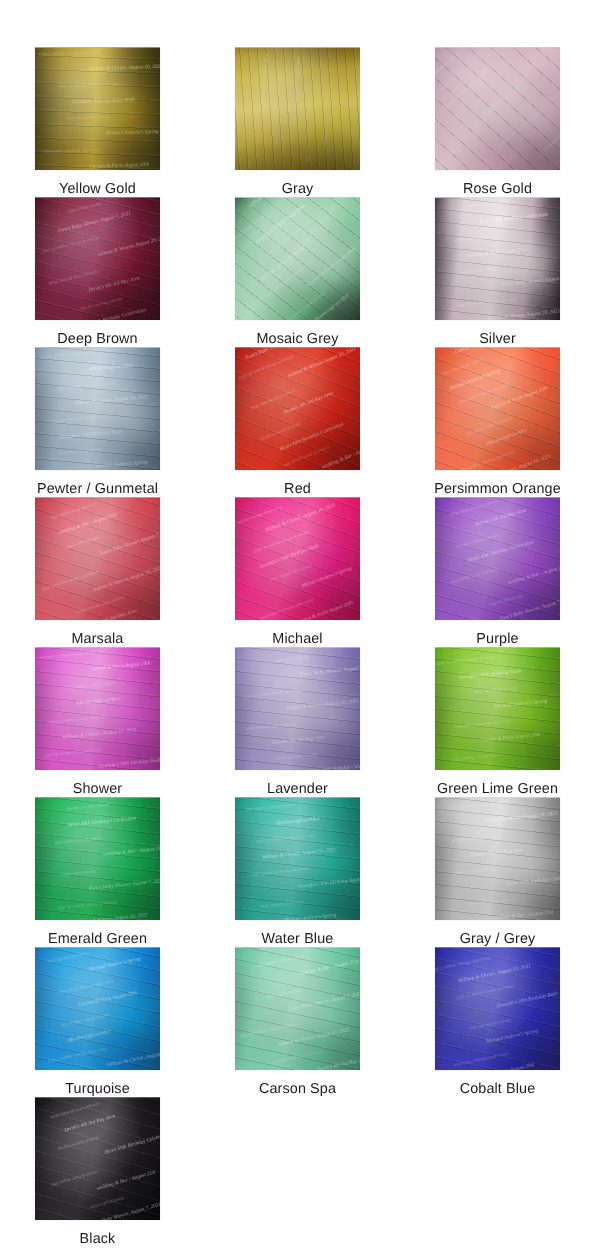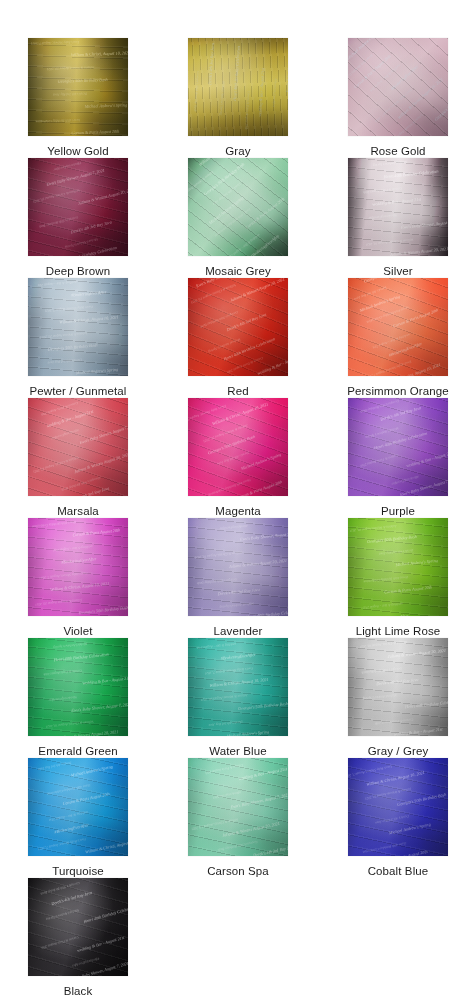--- a/index.html
+++ b/index.html
@@ -324,21 +324,21 @@
                 <text x="27" y="33" fill="#ffe0ef" opacity="0.45" font-size="3.4" font-family="&quot;Liberation Serif&quot;, serif" font-style="italic" transform="rotate(180 47 32)">Juliana &amp; Winans August 20, 2021</text>
                 <text x="20" y="46" fill="#ffe0ef" opacity="0.72" font-size="4.2" font-family="&quot;Liberation Serif&quot;, serif" font-style="italic">Georgia's 50th Birthday Bash</text>
                 <text x="19" y="59" fill="#ffe0ef" opacity="0.45" font-size="3.4" font-family="&quot;Liberation Serif&quot;, serif" font-style="italic" transform="rotate(180 39 58)">Derek's 4th 3rd Ray Java</text>
                 <text x="46" y="72" fill="#ffe0ef" opacity="0.72" font-size="4.2" font-family="&quot;Liberation Serif&quot;, serif" font-style="italic">Michael Andrew's Spring</text>
                 <text x="11" y="85" fill="#ffe0ef" opacity="0.45" font-size="3.4" font-family="&quot;Liberation Serif&quot;, serif" font-style="italic" transform="rotate(180 31 84)">Henri 40th Birthday Celebration</text>
                 <text x="32" y="98" fill="#ffe0ef" opacity="0.72" font-size="4.2" font-family="&quot;Liberation Serif&quot;, serif" font-style="italic">Carson &amp; Paris August 20th</text>
               </g>
             </svg></div>
           <div class="chip-vignette"></div>
         </div>
-        <div class="swatch-label" style="color: rgb(29, 29, 29);">Magenta</div>
+        <div class="swatch-label" style="color: rgb(29, 29, 29);">Michael</div>
       </div>
       <div class="swatch-cell">
         <div class="swatch-chip" style="background-color: rgb(145, 87, 189);">
           <div class="chip-base" style="background: linear-gradient(106deg, rgb(92, 49, 128) 0%, rgb(145, 87, 189) 22%, rgb(168, 119, 205) 48%, rgb(145, 87, 189) 72%, rgb(92, 49, 128) 100%);"></div>
           <div class="chip-sheen" style="background: radial-gradient(70% 45% at 20% 18%, rgb(168, 119, 205) 0%, transparent 62%), radial-gradient(55% 60% at 82% 12%, rgb(92, 49, 128) 0%, transparent 58%), radial-gradient(80% 50% at 55% 88%, rgb(92, 49, 128) 0%, transparent 60%), radial-gradient(45% 40% at 70% 55%, rgb(168, 119, 205) 0%, transparent 65%);"></div>
           <div class="chip-lines" style="background: repeating-linear-gradient(16deg, rgba(0, 0, 0, 0.3) 0px, rgba(0, 0, 0, 0.3) 0.8px, rgba(255, 255, 255, 0.1) 0.8px, rgba(255, 255, 255, 0.1) 2px, transparent 2px, transparent 11px);"></div>
           <div class="chip-script"><svg viewBox="0 0 100 100" width="100" height="100">
               <g transform="rotate(-16 50 50)">
                 <text x="55" y="-7" fill="#ece0f7" opacity="0.72" font-size="4.2" font-family="&quot;Liberation Serif&quot;, serif" font-style="italic">Juliana &amp; Winans August 20, 2021</text>
                 <text x="24" y="6" fill="#ece0f7" opacity="0.45" font-size="3.4" font-family="&quot;Liberation Serif&quot;, serif" font-style="italic" transform="rotate(180 44 5)">Georgia's 50th Birthday Bash</text>
@@ -368,21 +368,21 @@
                 <text x="27" y="31" fill="#fbe6f7" opacity="0.45" font-size="3.4" font-family="&quot;Liberation Serif&quot;, serif" font-style="italic" transform="rotate(180 47 30)">wedding &amp; Bar - August 21st</text>
                 <text x="34" y="44" fill="#fbe6f7" opacity="0.72" font-size="4.2" font-family="&quot;Liberation Serif&quot;, serif" font-style="italic">#BrokeringEverAfter</text>
                 <text x="19" y="57" fill="#fbe6f7" opacity="0.45" font-size="3.4" font-family="&quot;Liberation Serif&quot;, serif" font-style="italic" transform="rotate(180 39 56)">Ewa's Baby Shower, August 7, 2021</text>
                 <text x="20" y="70" fill="#fbe6f7" opacity="0.72" font-size="4.2" font-family="&quot;Liberation Serif&quot;, serif" font-style="italic">William &amp; Christi, August 10, 2021</text>
                 <text x="11" y="83" fill="#fbe6f7" opacity="0.45" font-size="3.4" font-family="&quot;Liberation Serif&quot;, serif" font-style="italic" transform="rotate(180 31 82)">Juliana &amp; Winans August 20, 2021</text>
                 <text x="46" y="96" fill="#fbe6f7" opacity="0.72" font-size="4.2" font-family="&quot;Liberation Serif&quot;, serif" font-style="italic">Georgia's 50th Birthday Bash</text>
               </g>
             </svg></div>
           <div class="chip-vignette"></div>
         </div>
-        <div class="swatch-label" style="color: rgb(29, 29, 29);">Violet</div>
+        <div class="swatch-label" style="color: rgb(29, 29, 29);">Shower</div>
       </div>
       <div class="swatch-cell">
         <div class="swatch-chip" style="background-color: rgb(157, 147, 189);">
           <div class="chip-base" style="background: linear-gradient(96deg, rgb(106, 96, 144) 0%, rgb(157, 147, 189) 22%, rgb(186, 178, 211) 48%, rgb(157, 147, 189) 72%, rgb(106, 96, 144) 100%);"></div>
           <div class="chip-sheen" style="background: radial-gradient(70% 45% at 20% 18%, rgb(186, 178, 211) 0%, transparent 62%), radial-gradient(55% 60% at 82% 12%, rgb(106, 96, 144) 0%, transparent 58%), radial-gradient(80% 50% at 55% 88%, rgb(106, 96, 144) 0%, transparent 60%), radial-gradient(45% 40% at 70% 55%, rgb(186, 178, 211) 0%, transparent 65%);"></div>
           <div class="chip-lines" style="background: repeating-linear-gradient(6deg, rgba(0, 0, 0, 0.3) 0px, rgba(0, 0, 0, 0.3) 0.8px, rgba(255, 255, 255, 0.1) 0.8px, rgba(255, 255, 255, 0.1) 2px, transparent 2px, transparent 10px);"></div>
           <div class="chip-script"><svg viewBox="0 0 100 100" width="100" height="100">
               <g transform="rotate(-6 50 50)">
                 <text x="29" y="-3" fill="#eeeaf7" opacity="0.72" font-size="4.2" font-family="&quot;Liberation Serif&quot;, serif" font-style="italic">wedding &amp; Bar - August 21st</text>
                 <text x="24" y="10" fill="#eeeaf7" opacity="0.45" font-size="3.4" font-family="&quot;Liberation Serif&quot;, serif" font-style="italic" transform="rotate(180 44 9)">#BrokeringEverAfter</text>
@@ -412,21 +412,21 @@
                 <text x="27" y="35" fill="#eaf7d8" opacity="0.45" font-size="3.4" font-family="&quot;Liberation Serif&quot;, serif" font-style="italic" transform="rotate(180 47 34)">Derek's 4th 3rd Ray Java</text>
                 <text x="48" y="48" fill="#eaf7d8" opacity="0.72" font-size="4.2" font-family="&quot;Liberation Serif&quot;, serif" font-style="italic">Michael Andrew's Spring</text>
                 <text x="19" y="61" fill="#eaf7d8" opacity="0.45" font-size="3.4" font-family="&quot;Liberation Serif&quot;, serif" font-style="italic" transform="rotate(180 39 60)">Henri 40th Birthday Celebration</text>
                 <text x="34" y="74" fill="#eaf7d8" opacity="0.72" font-size="4.2" font-family="&quot;Liberation Serif&quot;, serif" font-style="italic">Carson &amp; Paris August 20th</text>
                 <text x="11" y="87" fill="#eaf7d8" opacity="0.45" font-size="3.4" font-family="&quot;Liberation Serif&quot;, serif" font-style="italic" transform="rotate(180 31 86)">wedding &amp; Bar - August 21st</text>
                 <text x="20" y="100" fill="#eaf7d8" opacity="0.72" font-size="4.2" font-family="&quot;Liberation Serif&quot;, serif" font-style="italic">#BrokeringEverAfter</text>
               </g>
             </svg></div>
           <div class="chip-vignette"></div>
         </div>
-        <div class="swatch-label" style="color: rgb(29, 29, 29);">Light Lime Rose</div>
+        <div class="swatch-label" style="color: rgb(29, 29, 29);">Green Lime Green</div>
       </div>
       <div class="swatch-cell">
         <div class="swatch-chip" style="background-color: rgb(34, 165, 90);">
           <div class="chip-base" style="background: linear-gradient(96deg, rgb(16, 107, 56) 0%, rgb(34, 165, 90) 22%, rgb(67, 189, 119) 48%, rgb(34, 165, 90) 72%, rgb(16, 107, 56) 100%);"></div>
           <div class="chip-sheen" style="background: radial-gradient(70% 45% at 20% 18%, rgb(67, 189, 119) 0%, transparent 62%), radial-gradient(55% 60% at 82% 12%, rgb(16, 107, 56) 0%, transparent 58%), radial-gradient(80% 50% at 55% 88%, rgb(16, 107, 56) 0%, transparent 60%), radial-gradient(45% 40% at 70% 55%, rgb(67, 189, 119) 0%, transparent 65%);"></div>
           <div class="chip-lines" style="background: repeating-linear-gradient(6deg, rgba(0, 0, 0, 0.3) 0px, rgba(0, 0, 0, 0.3) 0.8px, rgba(255, 255, 255, 0.1) 0.8px, rgba(255, 255, 255, 0.1) 2px, transparent 2px, transparent 10px);"></div>
           <div class="chip-script"><svg viewBox="0 0 100 100" width="100" height="100">
               <g transform="rotate(-6 50 50)">
                 <text x="43" y="-5" fill="#e0f7e8" opacity="0.72" font-size="4.2" font-family="&quot;Liberation Serif&quot;, serif" font-style="italic">Derek's 4th 3rd Ray Java</text>
                 <text x="24" y="8" fill="#e0f7e8" opacity="0.45" font-size="3.4" font-family="&quot;Liberation Serif&quot;, serif" font-style="italic" transform="rotate(180 44 7)">Michael Andrew's Spring</text>

